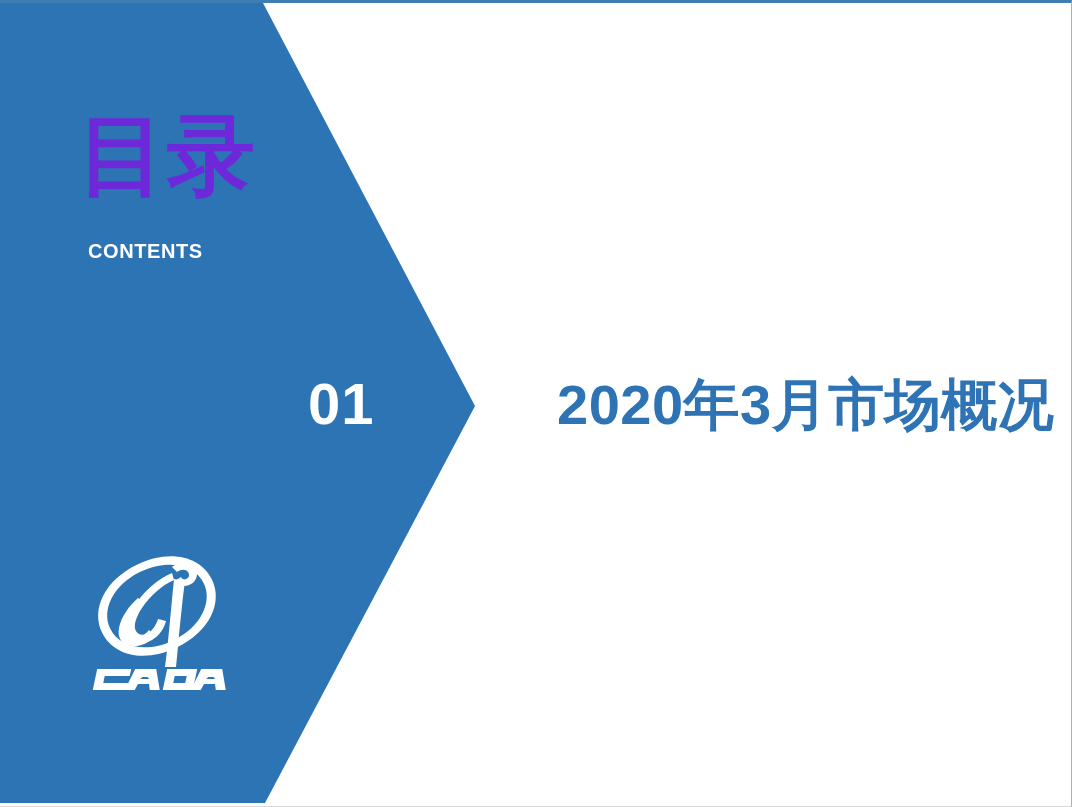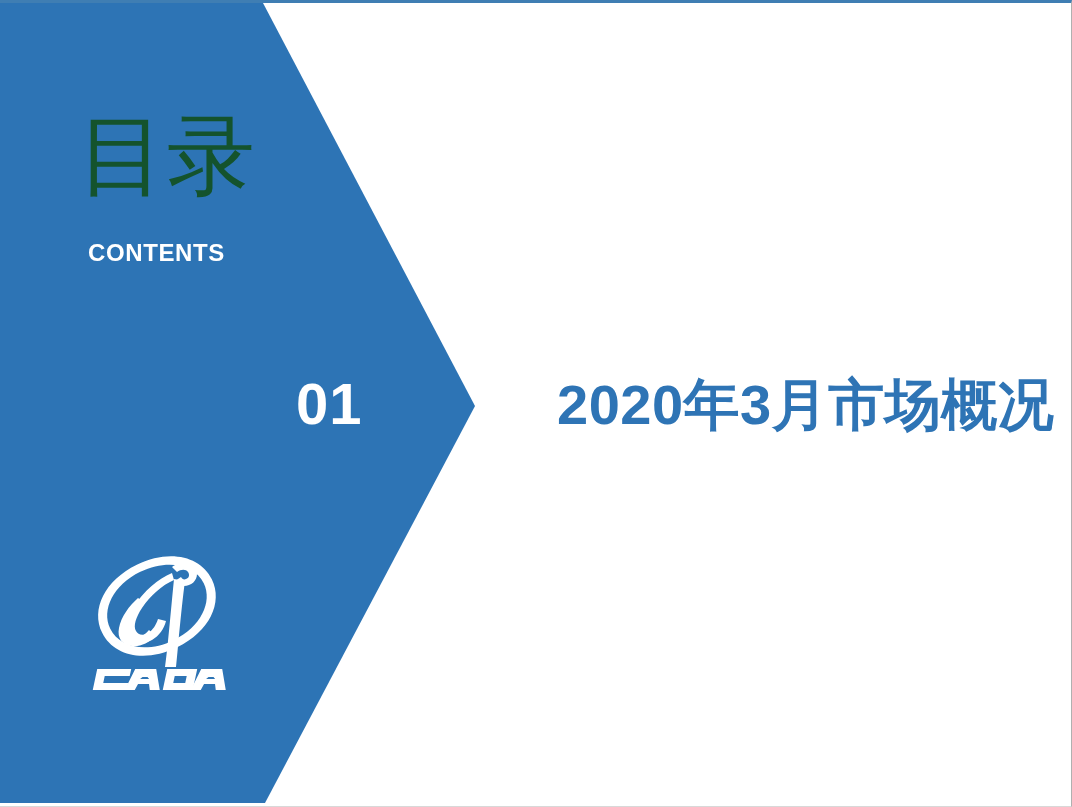--- a/index.html
+++ b/index.html
@@ -33,43 +33,43 @@
     pointer-events: none;
   }
 
   
   #contents-heading-cn {
     position: absolute;
     left: 78px;
     top: 109px;
     font-size: 88px;
     line-height: 1;
-    font-weight: normal;
-    color: #14532d;
+    font-weight: bold;
+    color: #6d28d9;
     letter-spacing: 1px;
     white-space: nowrap;
   }
 
   
   #contents-heading-en {
     position: absolute;
     left: 88px;
     top: 238px;
-    font-size: 24px;
+    font-size: 20px;
     line-height: 1;
     font-weight: bold;
     color: #ffffff;
     letter-spacing: 0.6px;
     white-space: nowrap;
   }
 
   
   #section-number {
     position: absolute;
-    left: 296px;
+    left: 308px;
     top: 372px;
     font-size: 58px;
     line-height: 1;
     font-weight: bold;
     color: #ffffff;
     letter-spacing: 1px;
     white-space: nowrap;
   }
 
   

